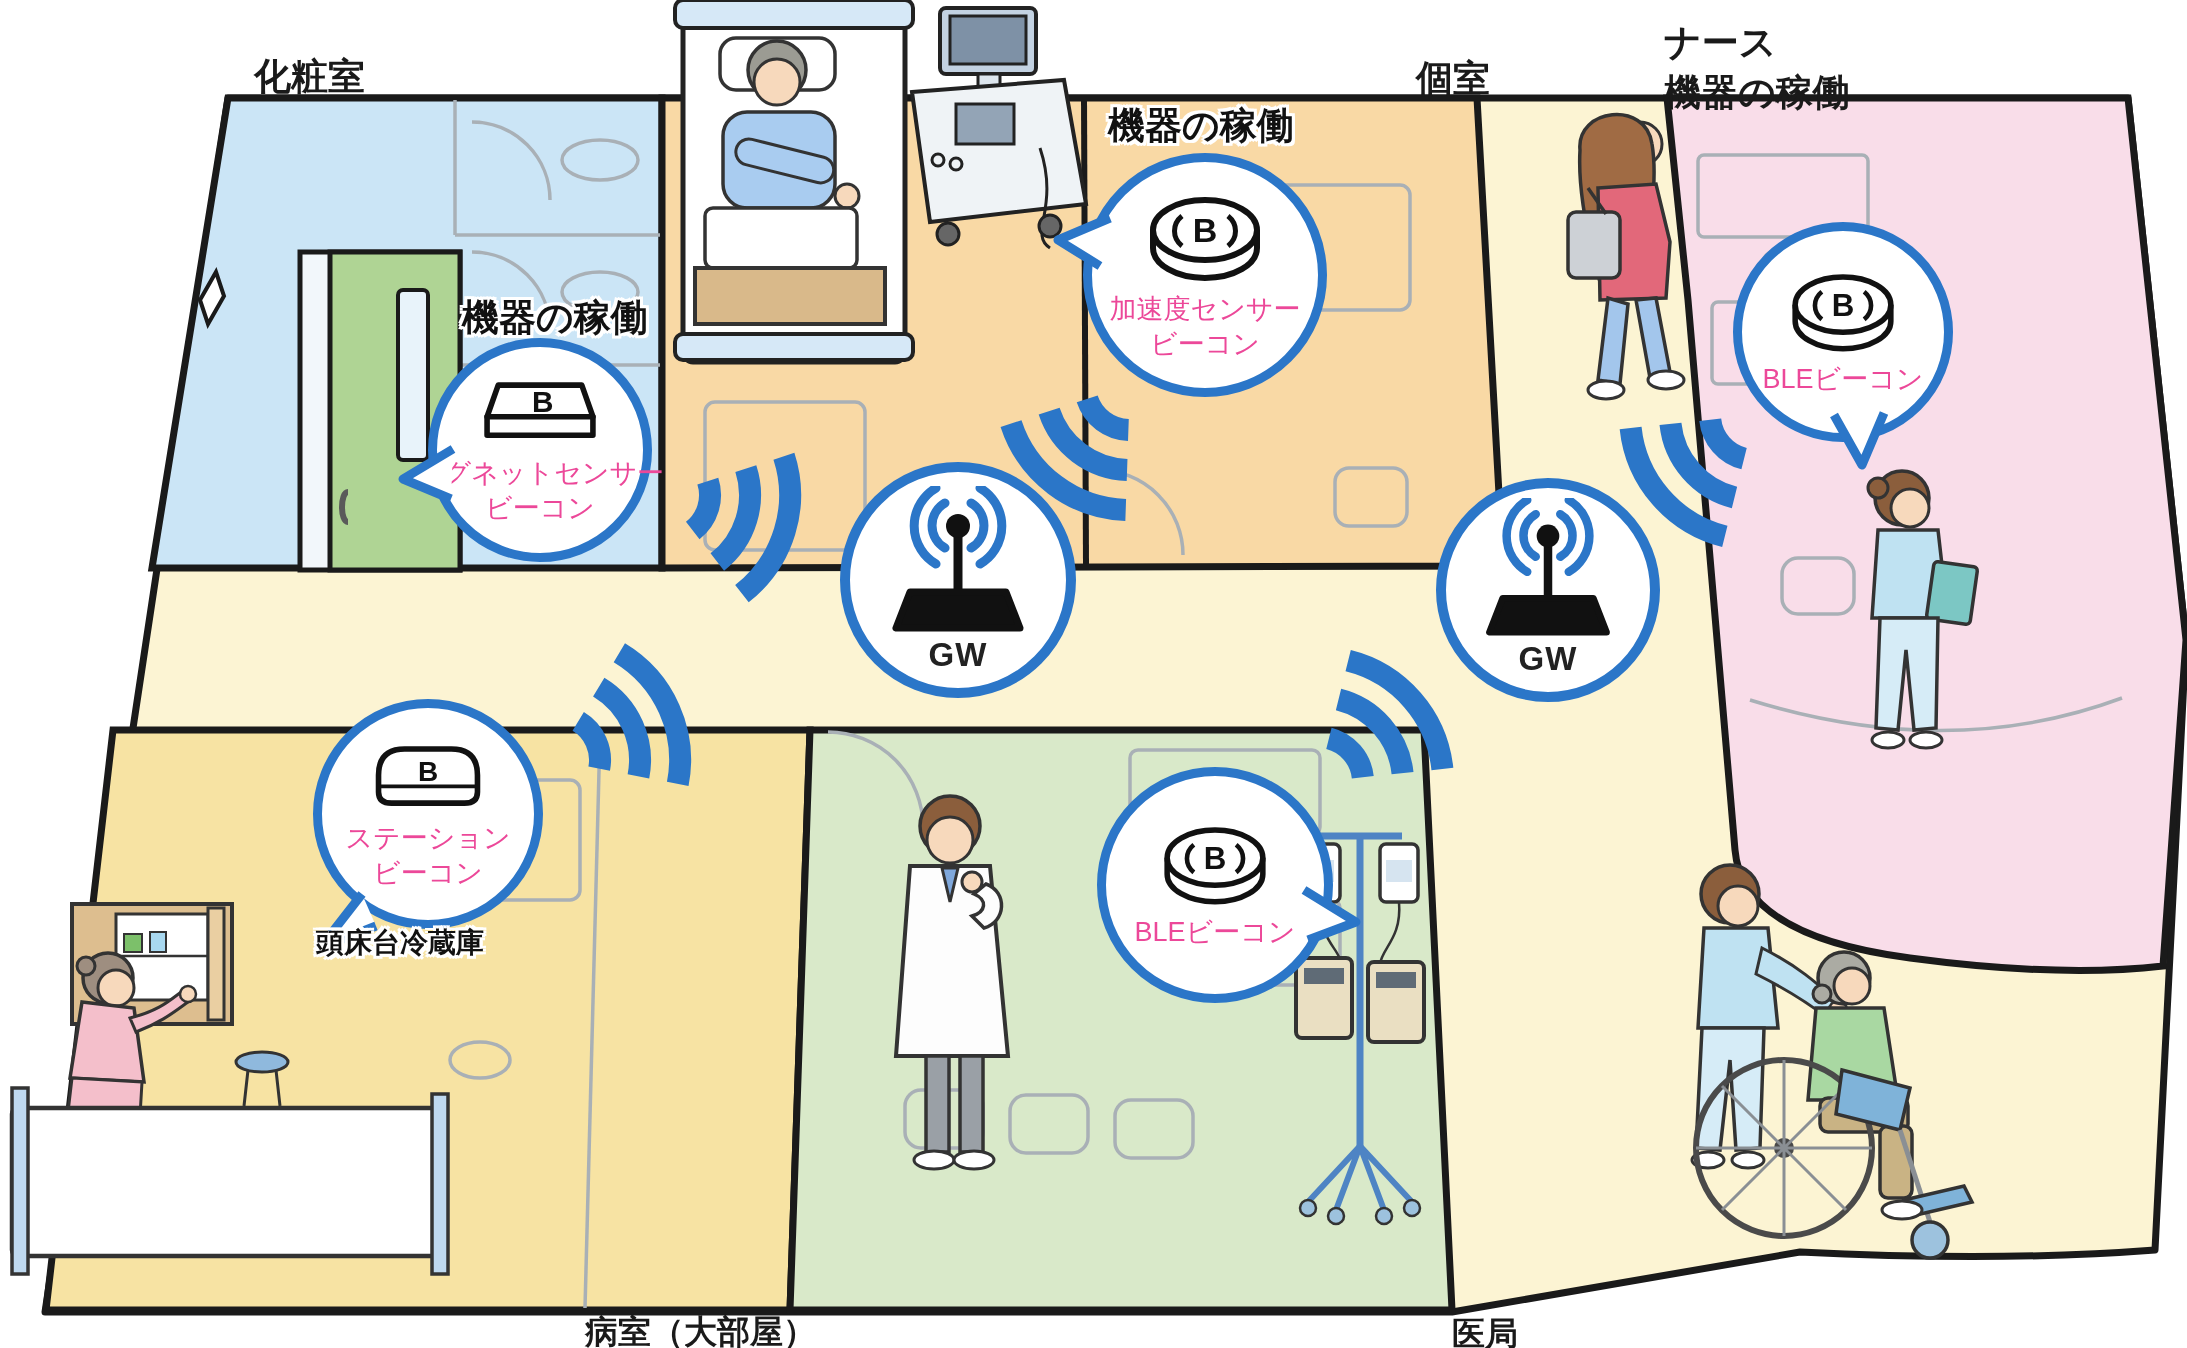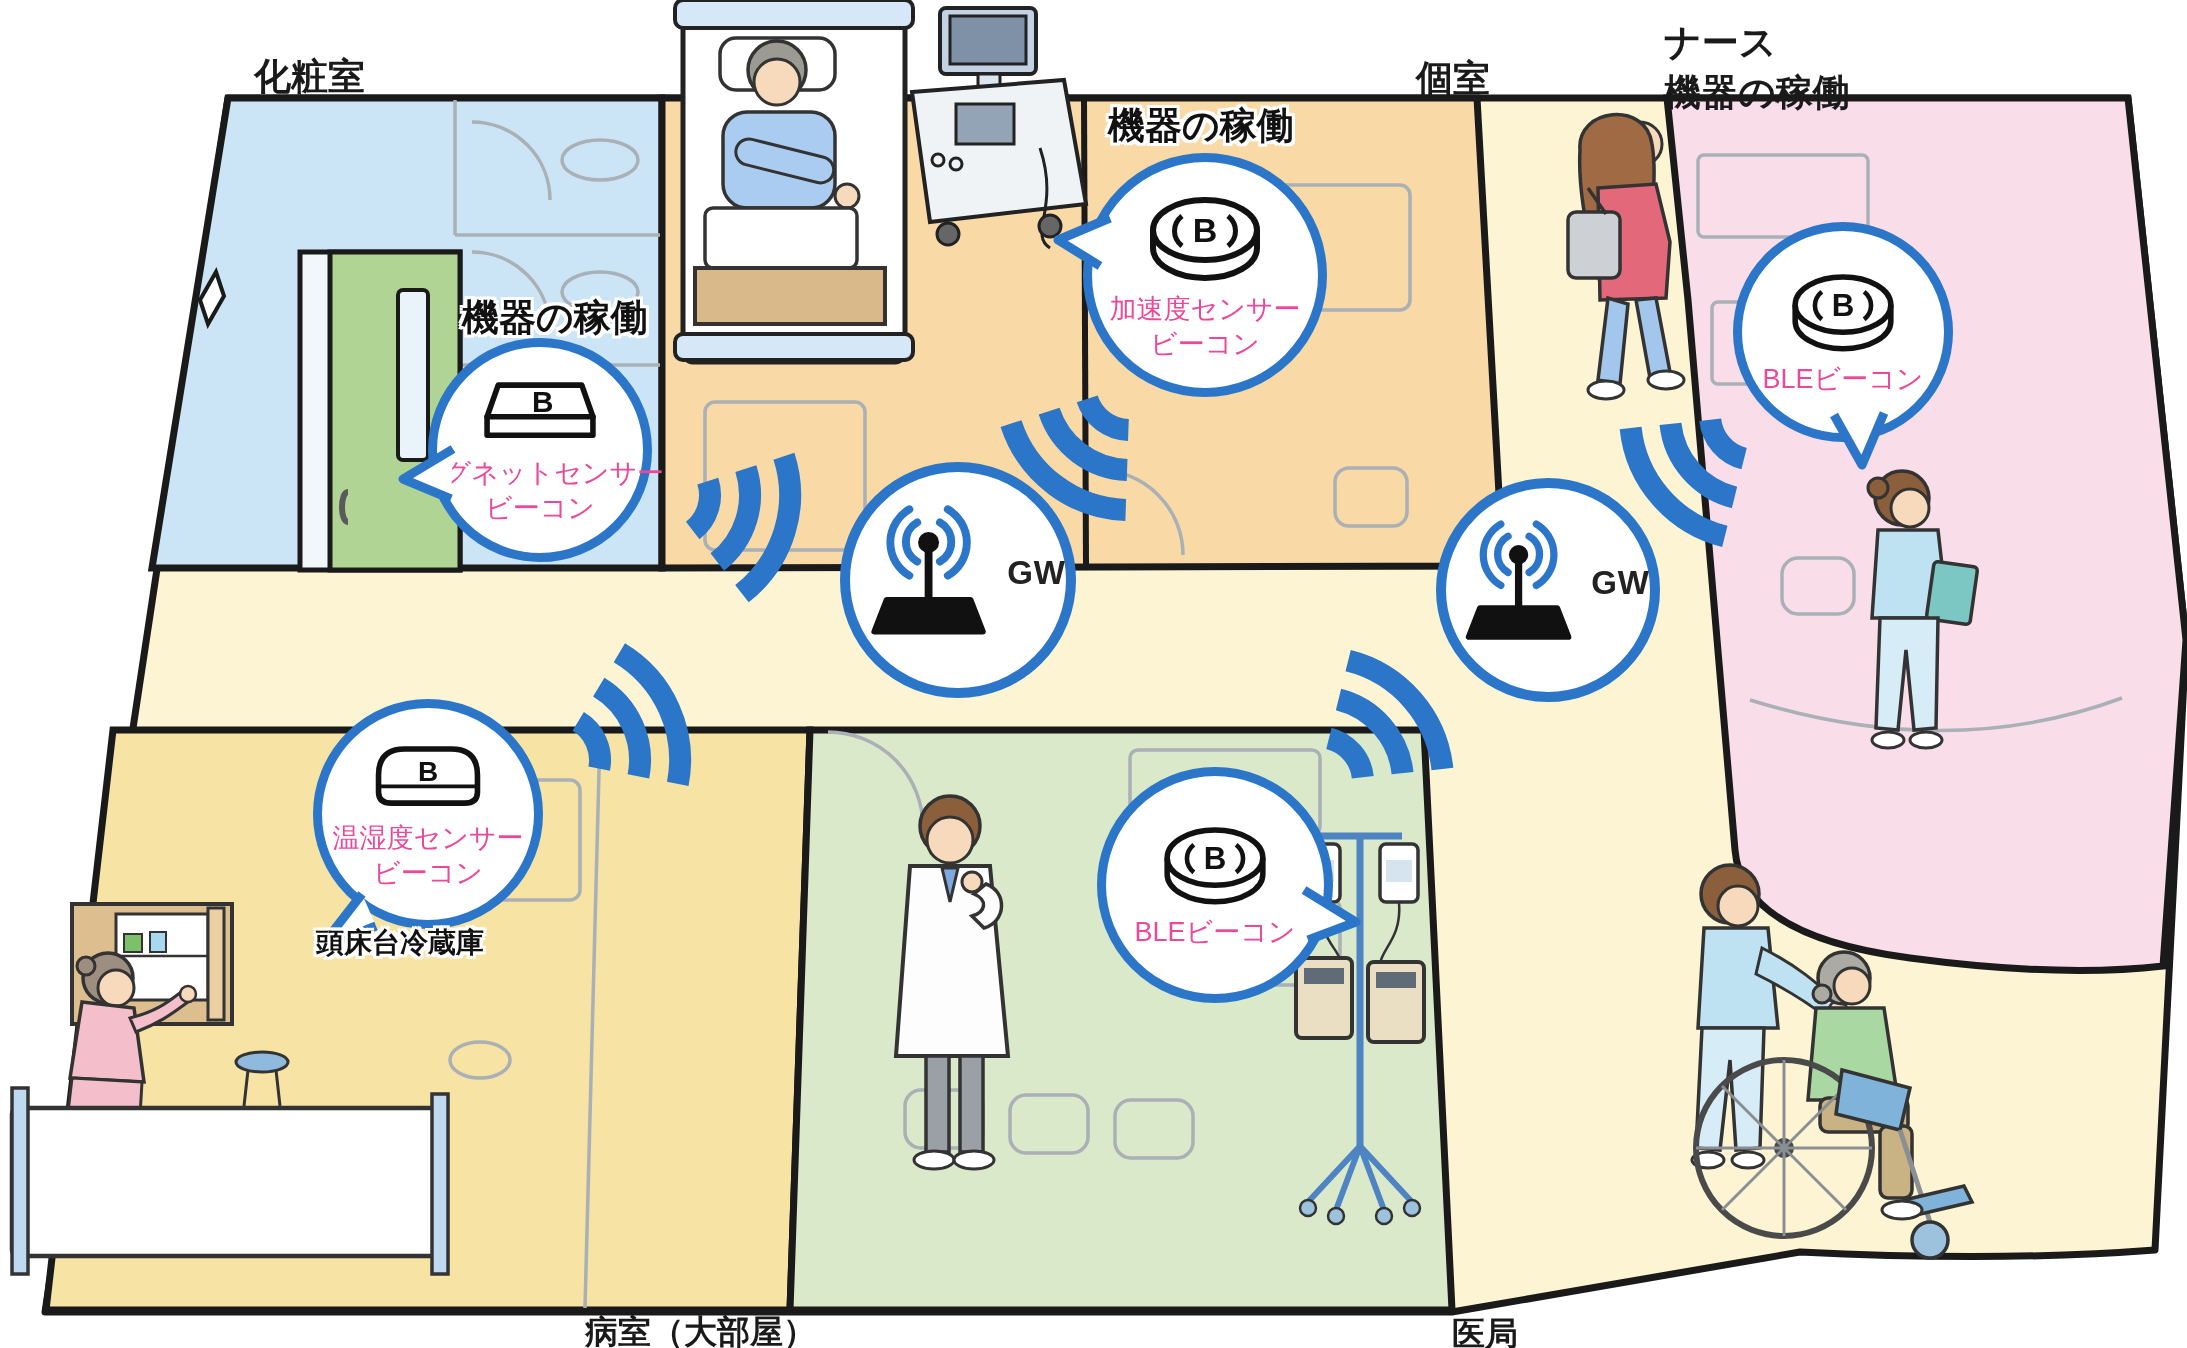--- a/index.html
+++ b/index.html
@@ -9,21 +9,21 @@
   .room-label{position:absolute;z-index:7;font-weight:bold;font-size:37px;color:#1a1a1a;line-height:1.35;white-space:nowrap;}
   .callout-title{position:absolute;z-index:7;font-weight:bold;font-size:37px;color:#111;text-align:center;line-height:1.2;white-space:nowrap;
     text-shadow:-3px -3px 0 #fff,3px -3px 0 #fff,-3px 3px 0 #fff,3px 3px 0 #fff,0 -3px 0 #fff,0 3px 0 #fff,-3px 0 0 #fff,3px 0 0 #fff;}
   .bubble{position:absolute;z-index:5;background:#fff;border:9px solid #2B76C8;border-radius:50%;box-sizing:border-box;
     display:flex;flex-direction:column;align-items:center;justify-content:center;text-align:center;}
   .bubble-text{font-size:27px;color:#ec4899;line-height:1.3;white-space:nowrap;}
   .bubble-tail{position:absolute;width:60px;height:60px;overflow:visible;z-index:6;}
   .bubble-tail path{fill:#fff;stroke:#2B76C8;stroke-width:9;stroke-linejoin:round;}
   .beacon-svg{display:block;margin-bottom:4px;}
   .gw{position:absolute;z-index:5;background:#fff;border:10px solid #2B76C8;border-radius:50%;box-sizing:border-box;
-    display:flex;align-items:center;justify-content:flex-end;padding-bottom:14px;}
+    display:flex;flex-direction:column;align-items:center;justify-content:flex-end;padding-bottom:14px;}
   .gw-label{font-size:33px;font-weight:bold;color:#222;letter-spacing:1px;}
 </style>
 </head>
 <body>
 
 <div class="scene">
 
   <svg class="floor" width="2187" height="1348" viewBox="0 0 2187 1348">
     <defs>
       <g id="fan" stroke="#2B76C8" stroke-width="22" fill="none" stroke-linecap="butt">
@@ -293,21 +293,21 @@
   <div class="bubble" style="left:313px;top:699px;width:230px;height:230px;">
     <svg class="bubble-tail" style="left:-4px;bottom:-32px;" viewBox="0 0 60 60">
         <path d="M 44,2 L 2,56 L 58,34"></path>
       </svg>
     <svg class="beacon-svg" width="140" height="80" viewBox="0 0 150 84">
       <path d="M 22,58 L 22,40 Q 22,12 50,12 L 100,12 Q 128,12 128,40 L 128,58 Q 128,70 114,70 L 36,70 Q 22,70 22,58 Z" fill="#fff" stroke="#111" stroke-width="6"></path>
       <line x1="24" y1="52" x2="126" y2="52" stroke="#111" stroke-width="4"></line>
       <text x="75" y="46" text-anchor="middle" font-size="30" font-weight="bold" fill="#111">B</text>
     </svg>
     <div class="bubble-text">
-      <div>温湿度センサー</div>
+      <div>ステーション</div>
       <div>ビーコン</div>
     </div>
   </div>
 
   <div class="bubble" style="left:1097px;top:767px;width:236px;height:236px;">
     <svg class="bubble-tail" style="right:-34px;bottom:48px;" viewBox="0 0 60 60">
         <path d="M 6,4 L 58,36 L 10,54"></path>
       </svg>
     <svg class="beacon-svg" width="140" height="92" viewBox="0 0 150 100">
       <path d="M 23,42 L 23,60 A 52 30 0 0 0 127,60 L 127,42" fill="#fff" stroke="#111" stroke-width="6"></path>

